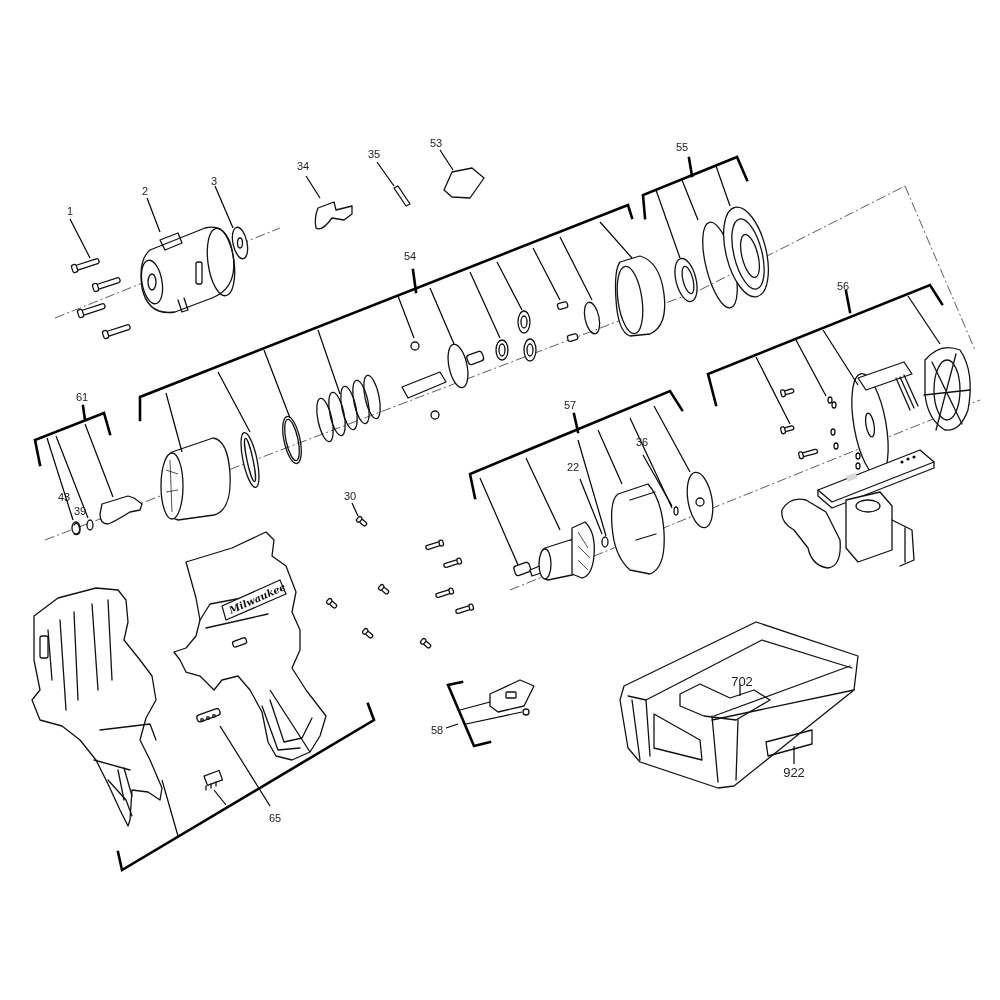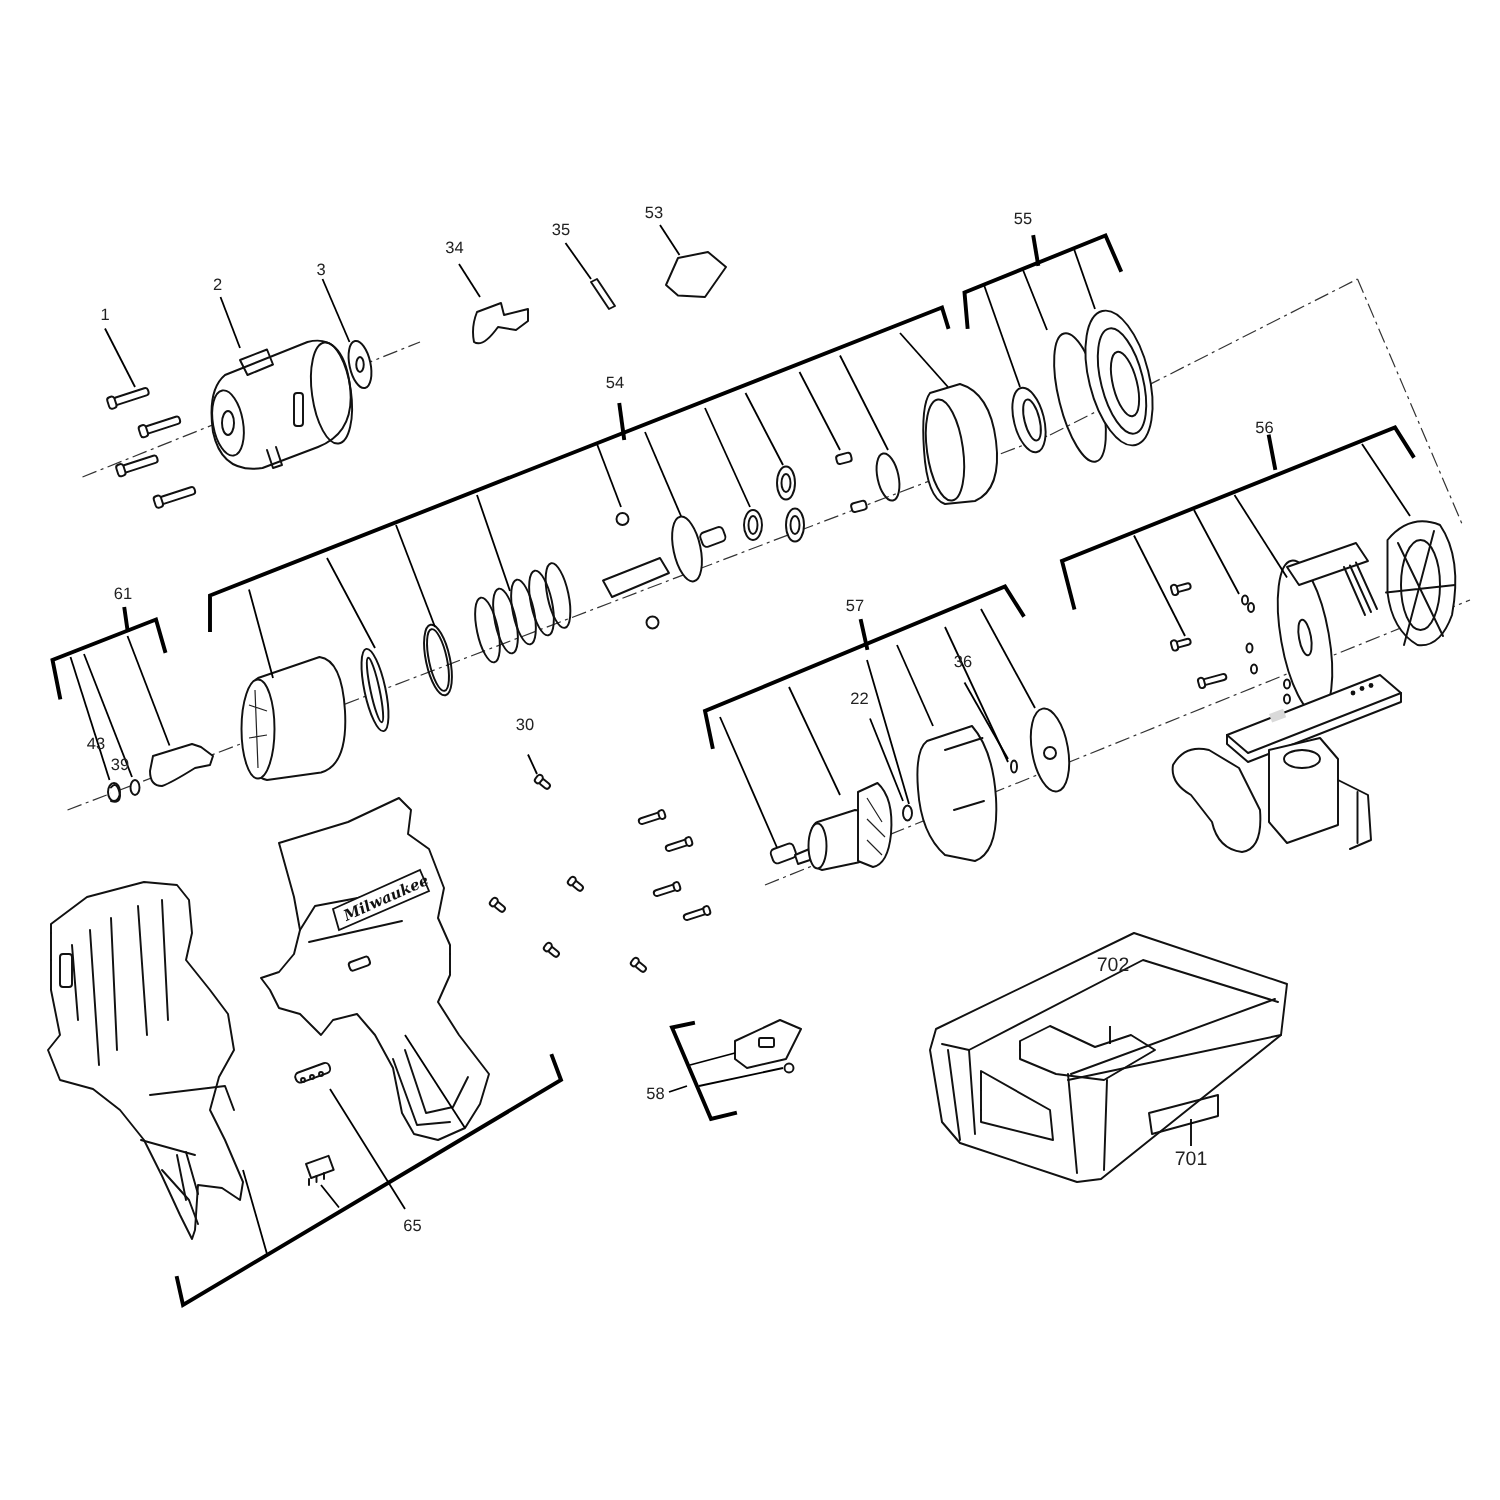--- a/index.html
+++ b/index.html
@@ -368,17 +368,17 @@
 <span class="lbl" style="left:436px;top:143px">53</span>
 <span class="lbl" style="left:410px;top:256px">54</span>
 <span class="lbl" style="left:682px;top:147px">55</span>
 <span class="lbl" style="left:843px;top:286px">56</span>
 <span class="lbl" style="left:570px;top:405px">57</span>
 <span class="lbl" style="left:642px;top:442px">36</span>
 <span class="lbl" style="left:573px;top:467px">22</span>
 <span class="lbl" style="left:82px;top:397px">61</span>
 <span class="lbl" style="left:64px;top:497px">43</span>
 <span class="lbl" style="left:80px;top:511px">39</span>
-<span class="lbl" style="left:350px;top:484px">30</span>
+<span class="lbl" style="left:350px;top:496px">30</span>
 <span class="lbl" style="left:275px;top:818px">65</span>
 <span class="lbl" style="left:437px;top:730px">58</span>
-<span class="lbl big" style="left:742px;top:643px">702</span>
-<span class="lbl big" style="left:794px;top:772px">701</span>
+<span class="lbl big" style="left:742px;top:681px">702</span>
+<span class="lbl big" style="left:794px;top:772px">922</span>
 
 </body></html>

